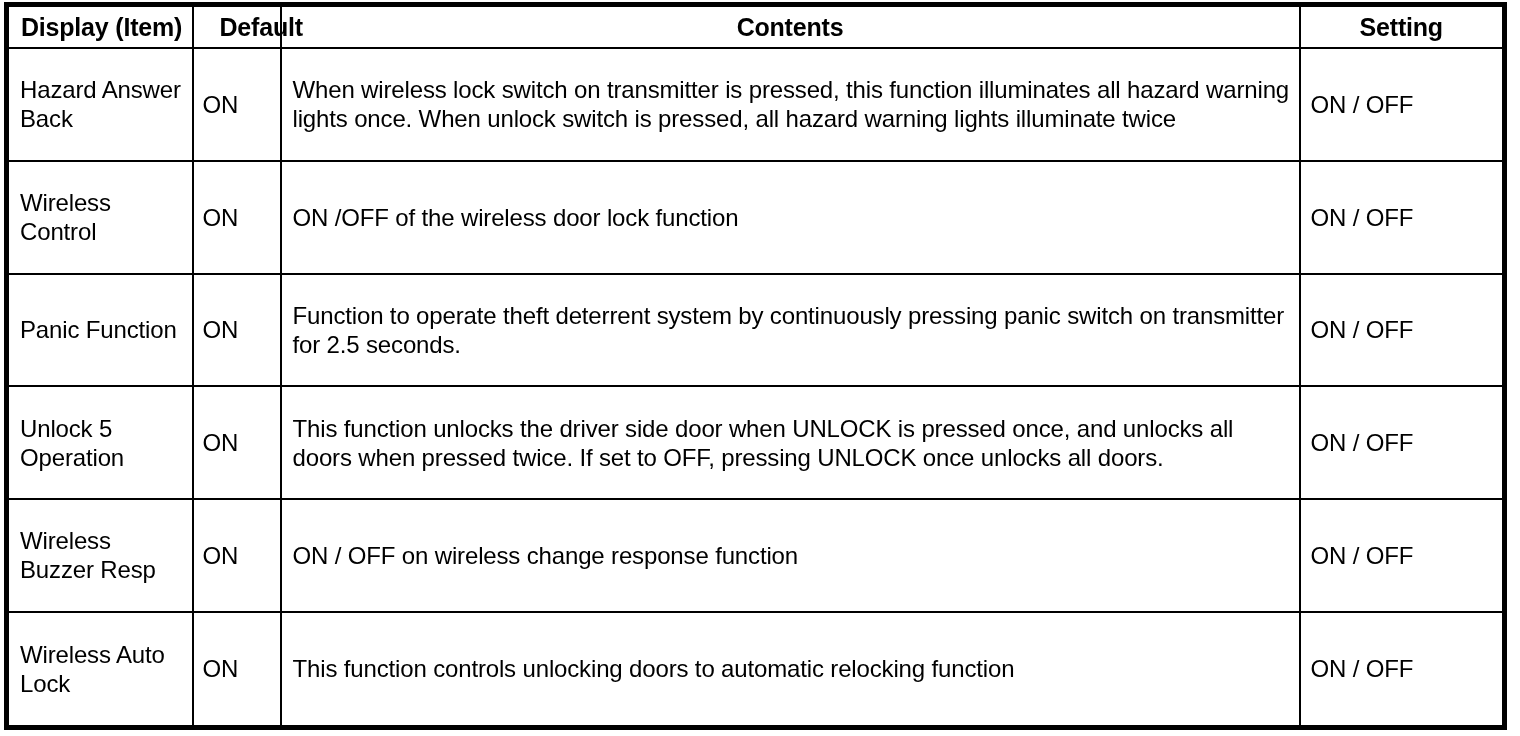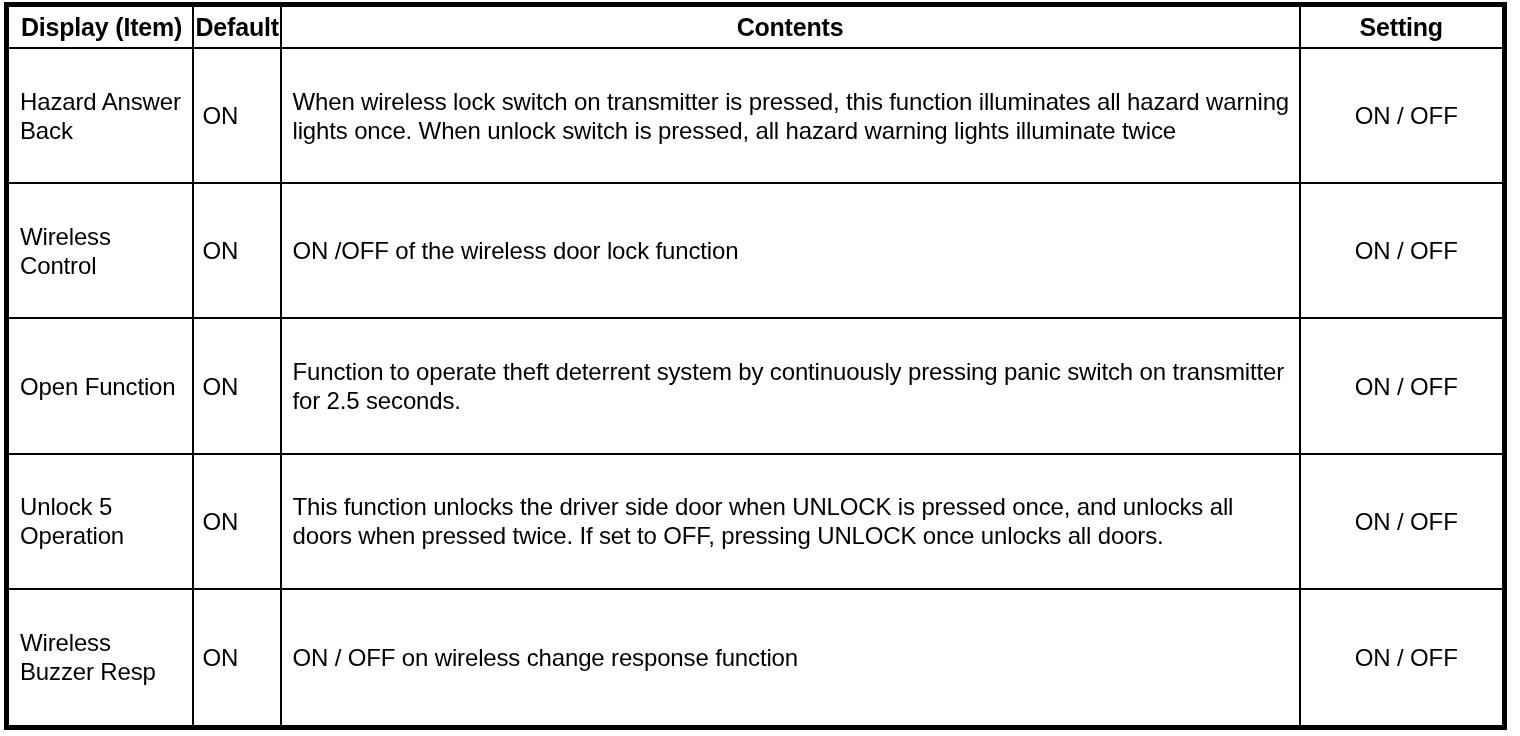--- a/index.html
+++ b/index.html
@@ -44,34 +44,34 @@
 
   thead th {
     height: 40px;
     font-size: 25px;
     font-weight: bold;
     letter-spacing: -0.2px;
     border-bottom: 4px solid #000000;
     padding: 1px 8px 3px 8px;
   }
   thead th.h-item    { text-align: left;   padding-left: 12px; }
-  thead th.h-default { text-align: left;   padding-left: 2px; }
+  thead th.h-default { text-align: left;   padding-left: 26px; }
   thead th.h-contents{ text-align: center; }
   thead th.h-setting { text-align: center; }
 
   tbody td {
     font-size: 24px;
     line-height: 1.21;
     letter-spacing: -0.15px;
     padding: 2px 8px 3px 8px;
   }
   tbody td.t-item    { padding-left: 11px; }
   tbody td.t-default { padding-left: 9px; margin-left: 8px; }
   tbody td.t-contents{ padding-left: 11px; }
-  tbody td.t-setting { padding-left: 10px; text-align: center; }
+  tbody td.t-setting { padding-left: 10px; }
 
   
   .wrap { white-space: pre-line; display: block; }
   tbody td.t-contents .wrap { white-space: pre-line; }
 </style>
 </head>
 <body>
 
 <div class="sheet">
   <table class="spec">
@@ -115,21 +115,21 @@
           </td>
           <td class="t-contents">
             <span class="wrap">ON /OFF of the wireless door lock function</span>
           </td>
           <td class="t-setting">
             <span class="wrap">ON / OFF</span>
           </td>
         </tr>
         <tr>
           <td class="t-item">
-            <span class="wrap">Open Function</span>
+            <span class="wrap">Panic Function</span>
           </td>
           <td class="t-default">
             <span class="wrap">ON</span>
           </td>
           <td class="t-contents">
             <span class="wrap">Function to operate theft deterrent system by continuously pressing panic switch on transmitter for 2.5 seconds.</span>
           </td>
           <td class="t-setting">
             <span class="wrap">ON / OFF</span>
           </td>
@@ -157,15 +157,30 @@
           <td class="t-default">
             <span class="wrap">ON</span>
           </td>
           <td class="t-contents">
             <span class="wrap">ON / OFF on wireless change response function</span>
           </td>
           <td class="t-setting">
             <span class="wrap">ON / OFF</span>
           </td>
         </tr>
+        <tr>
+          <td class="t-item">
+            <span class="wrap">Wireless Auto
+Lock</span>
+          </td>
+          <td class="t-default">
+            <span class="wrap">ON</span>
+          </td>
+          <td class="t-contents">
+            <span class="wrap">This function controls unlocking doors to automatic relocking function</span>
+          </td>
+          <td class="t-setting">
+            <span class="wrap">ON / OFF</span>
+          </td>
+        </tr>
       </tbody>
   </table>
 </div>
 
 </body></html>

